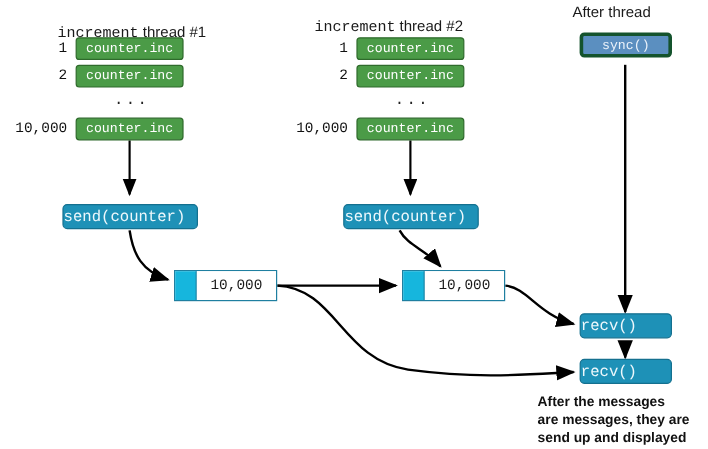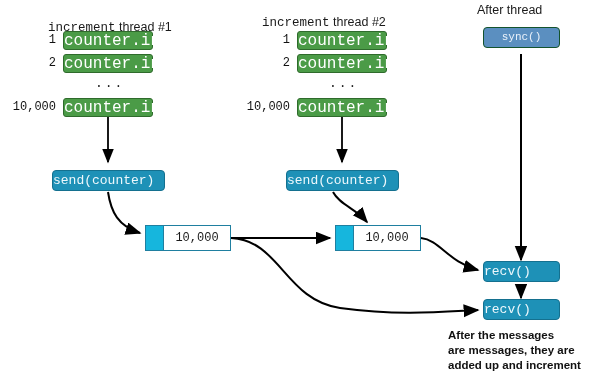--- a/index.html
+++ b/index.html
@@ -37,21 +37,21 @@
 
   
   .green-box {
     position: absolute;
     box-sizing: border-box;
     background: #4b9b47;
     border: 1px solid #2f6b2c;
     border-radius: 3px;
     color: #ffffff;
     font-family: "Liberation Mono", "DejaVu Sans Mono", monospace;
-    font-size: 16px;
+    font-size: 11px;
     line-height: 18px;
     height: 19px;
     text-align: center;
     white-space: nowrap;
   }
 
   
   .row-label {
     position: absolute;
     font-family: "Liberation Mono", "DejaVu Sans Mono", monospace;
@@ -86,21 +86,21 @@
     line-height: 19px;
     text-align: left;
     white-space: nowrap;
   }
 
   
   .steel-box {
     position: absolute;
     box-sizing: border-box;
     background: #5b8fc0;
-    border: 1px solid #14532d;
+    border: 3px solid #14532d;
     border-radius: 4px;
     color: #eaf2fa;
     font-family: "Liberation Mono", "DejaVu Sans Mono", monospace;
     font-size: 11px;
     height: 21px;
     line-height: 19px;
     text-align: center;
     white-space: nowrap;
   }
 
@@ -230,16 +230,16 @@
 
   <div class="steel-box" style="left:483px; top:27px; width:77px;">sync()</div>
 
   <div class="teal-box" style="left:483px; top:261px; width:77px;">recv()</div>
 
   <div class="teal-box" style="left:483px; top:299px; width:77px;">recv()</div>
 
   <div class="caption" style="left:448px; top:328px;">
     <div>After the messages</div>
     <div>are messages, they are</div>
-    <div>added up and increment</div>
+    <div>send up and displayed</div>
   </div>
 
 </div>
 
 </body></html>

